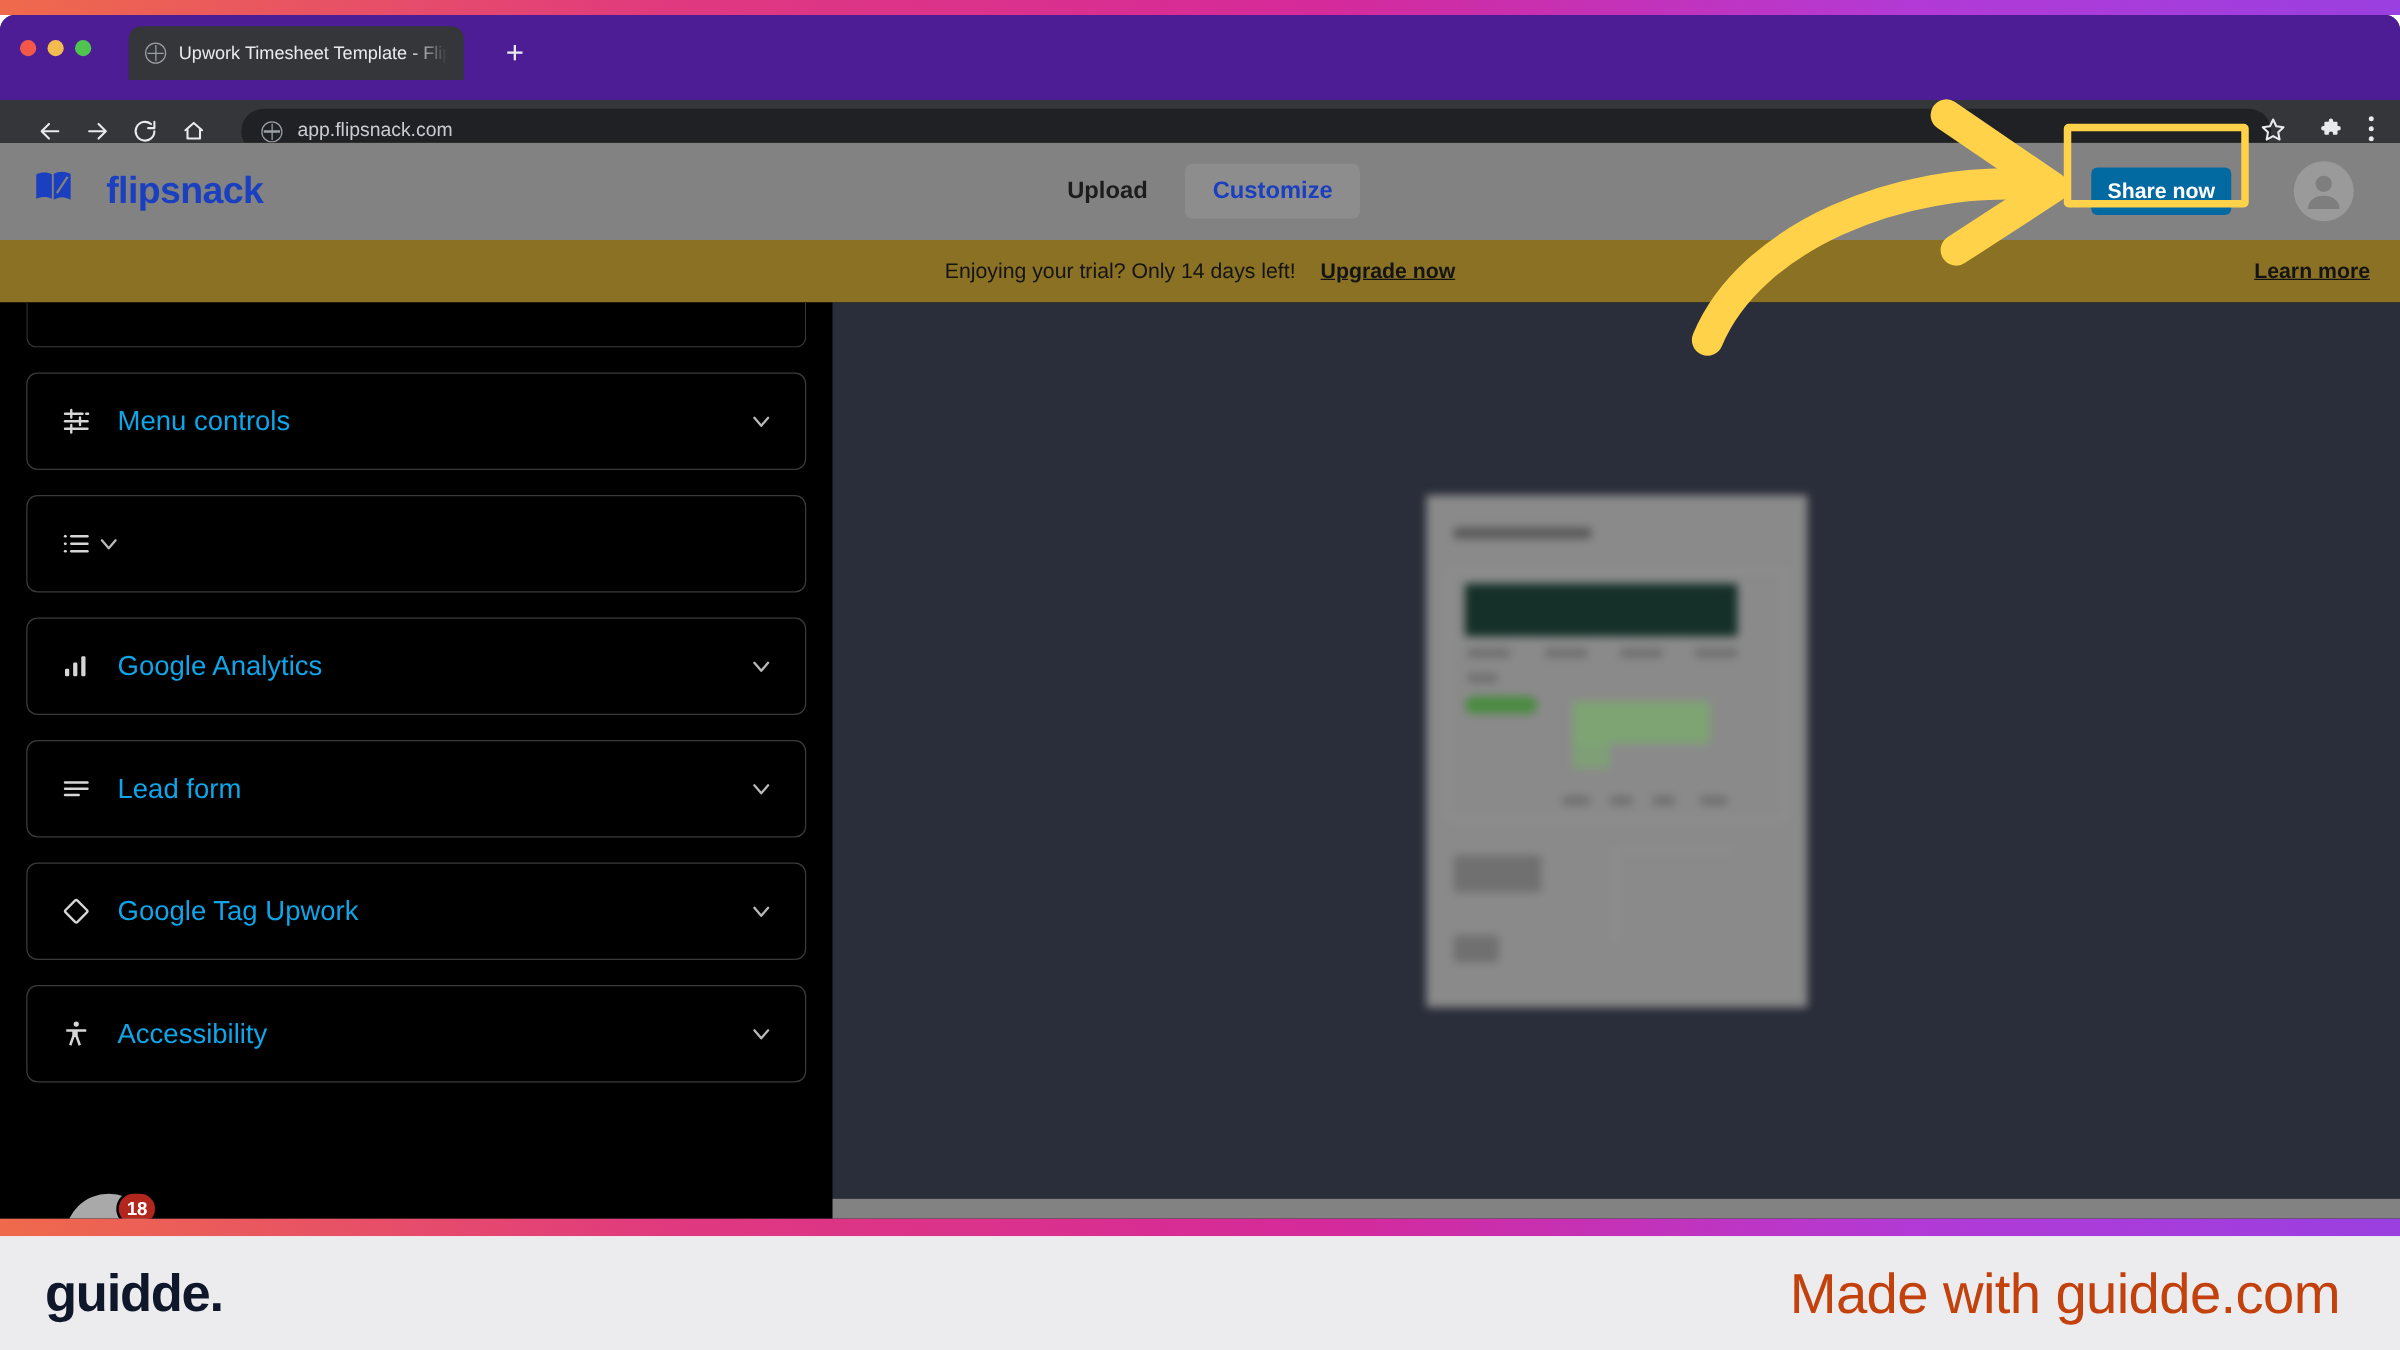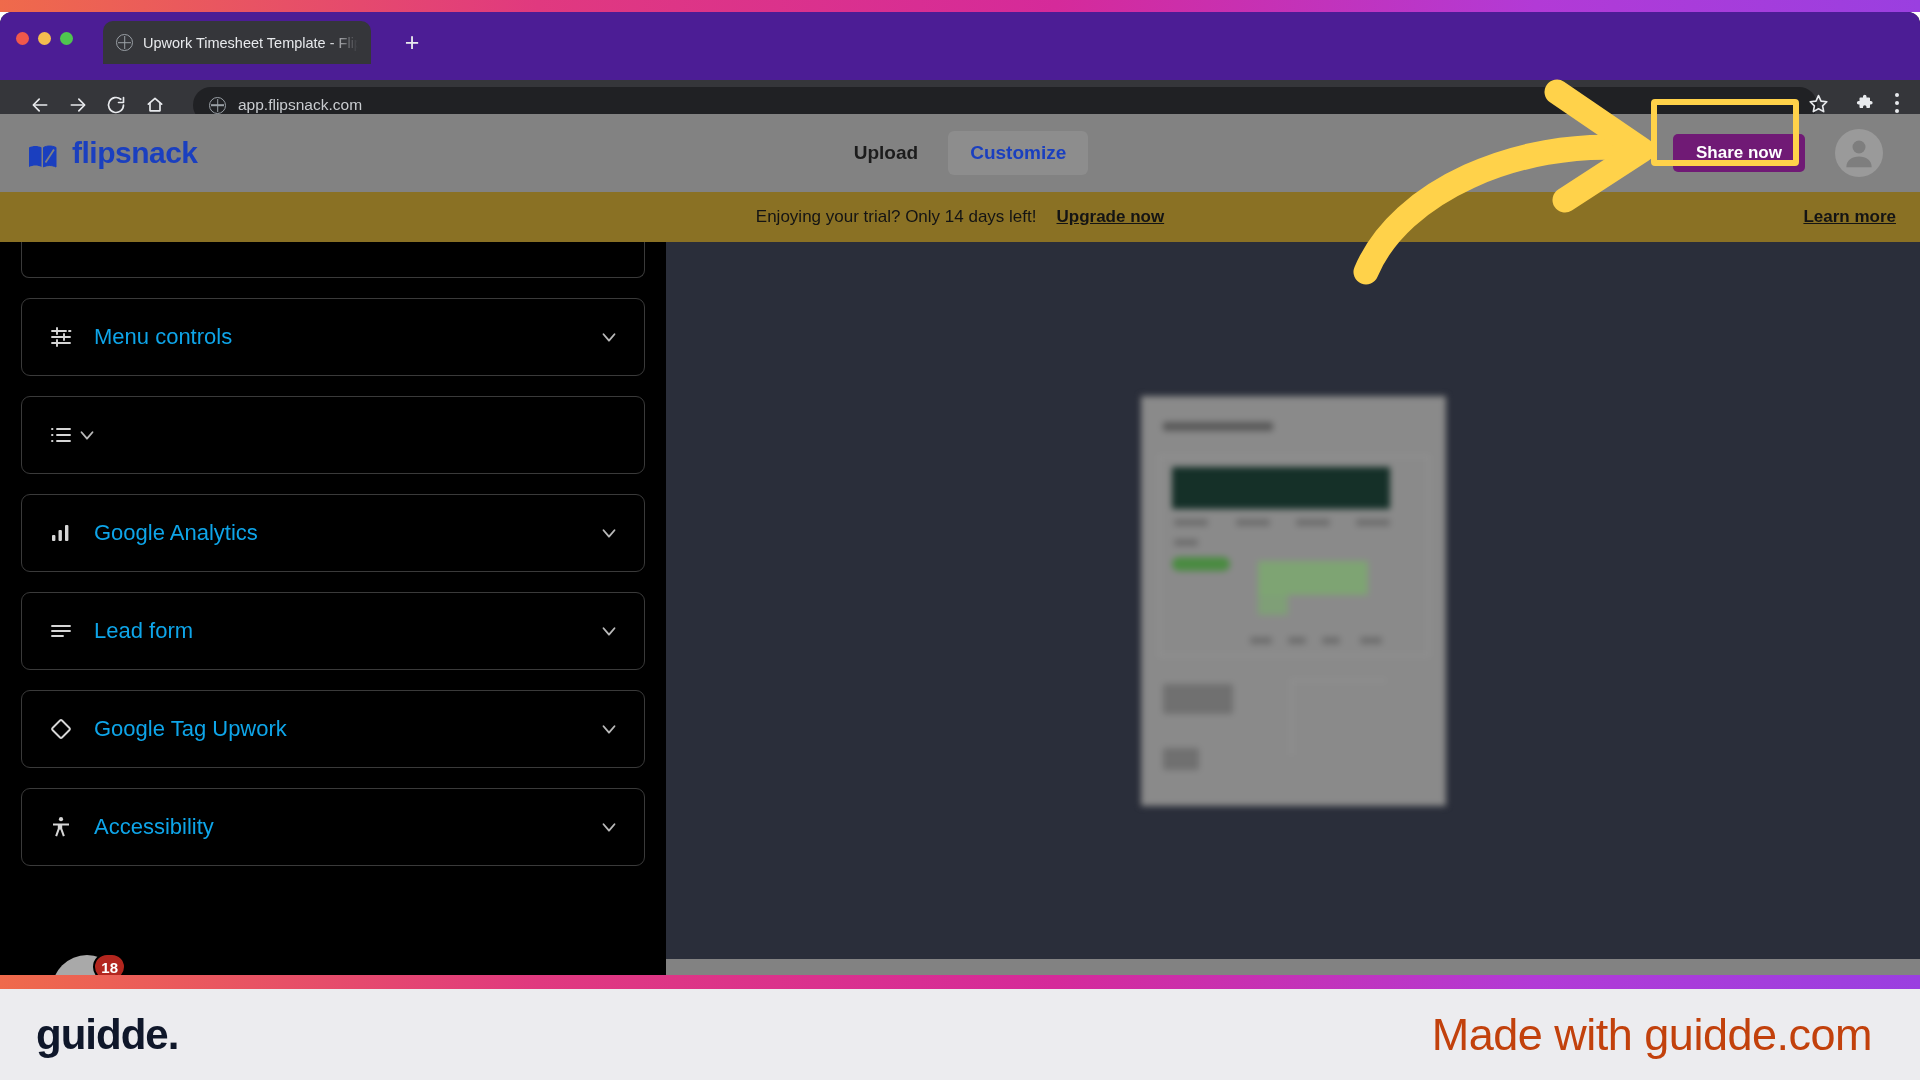--- a/index.html
+++ b/index.html
@@ -93,34 +93,34 @@
   .kebab-dot { width:4px; height:4px; background:#e8eaed; border-radius:50%; margin-bottom:4px; }
 
   
   .viewport { position:absolute; left:0; top:102px; width:1920px; height:861px; background:#000; overflow:hidden; }
 
   
   .app-header {
     position:absolute; left:0; top:0; width:1920px; height:78px;
     background:#828282; display:flex; align-items:center;
   }
-  .logo { position:absolute; left:28px; display:flex; align-items:flex-end; gap:14px; }
+  .logo { position:absolute; left:28px; display:flex; align-items:flex-start; gap:27px; }
   .logo-mark { width:30px; height:26px; }
   .logo-text { color:#1a3fbf; font-size:30px; font-weight:700; letter-spacing:-0.5px; }
 
   .nav-tabs { position:absolute; left:0; width:1920px; display:flex; justify-content:center; gap:8px; }
   .nav-tab {
     padding:11px 22px; font-size:19px; border-radius:6px; cursor:pointer;
   }
   .nav-tab.upload { color:#1c1c1c; font-weight:600; }
   .nav-tab.customize { color:#1a3fbf; font-weight:600; background:#8d8d8d; }
 
   .share-now {
-    position:absolute; left:1673px; top:20px; width:132px; height:38px;
-    background:#701a75; color:#fff; font-size:17px; font-weight:600;
+    position:absolute; left:1673px; top:20px; width:112px; height:38px;
+    background:#0369a1; color:#fff; font-size:17px; font-weight:600;
     border:none; border-radius:5px; cursor:pointer;
     display:flex; align-items:center; justify-content:center;
   }
   .avatar {
     position:absolute; left:1835px; top:15px; width:48px; height:48px;
     border-radius:50%; background:#9a9a9a; display:flex; align-items:center; justify-content:center;
   }
 
   
   .trial-banner {

